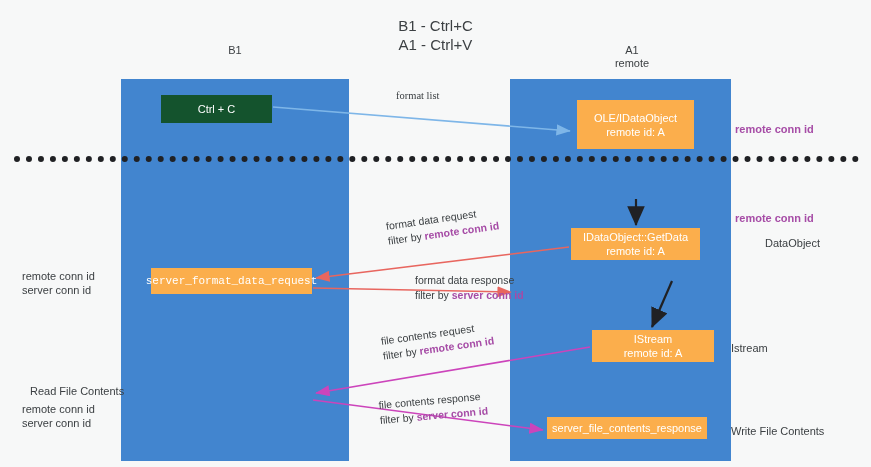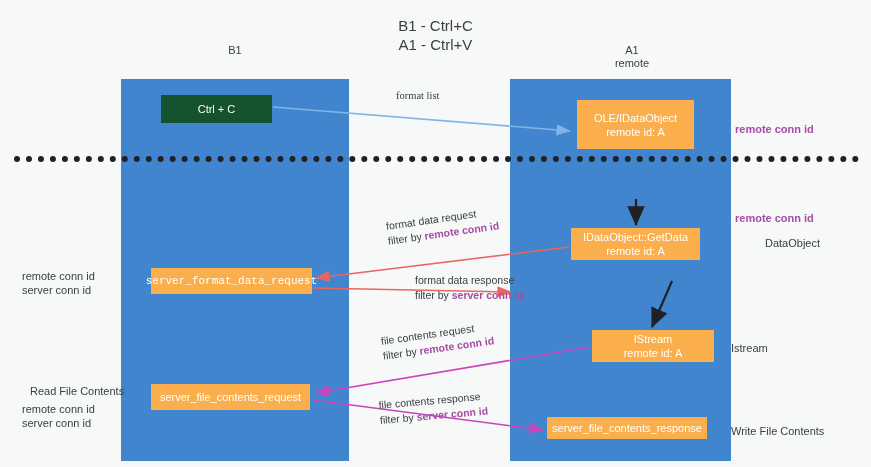--- a/index.html
+++ b/index.html
@@ -159,23 +159,20 @@
   <div class="node orange" id="n-srv-fmt-req">
     <span>server_format_data_request</span>
   </div>
 
 
   <div class="node orange" id="n-istream">
     <span>IStream</span>
     <span>remote id: A</span>
   </div>
 
-  <div class="node orange" id="n-srv-file-req">
-    <span>server_file_contents_request</span>
-  </div>
 
   <div class="node orange" id="n-srv-file-res">
     <span>server_file_contents_response</span>
   </div>
 
   <div class="edge-lbl" id="el-format-list">
     <span>format list</span>
   </div>
 
   <div class="edge-lbl" id="el-fmt-req">

